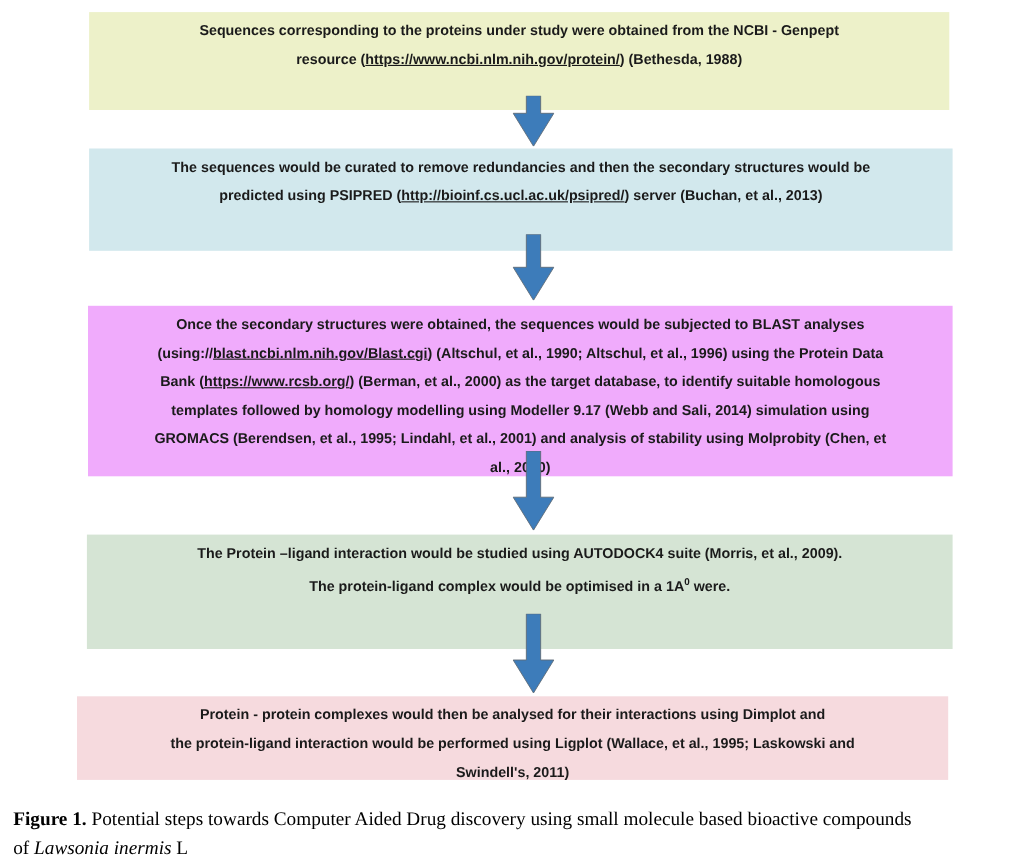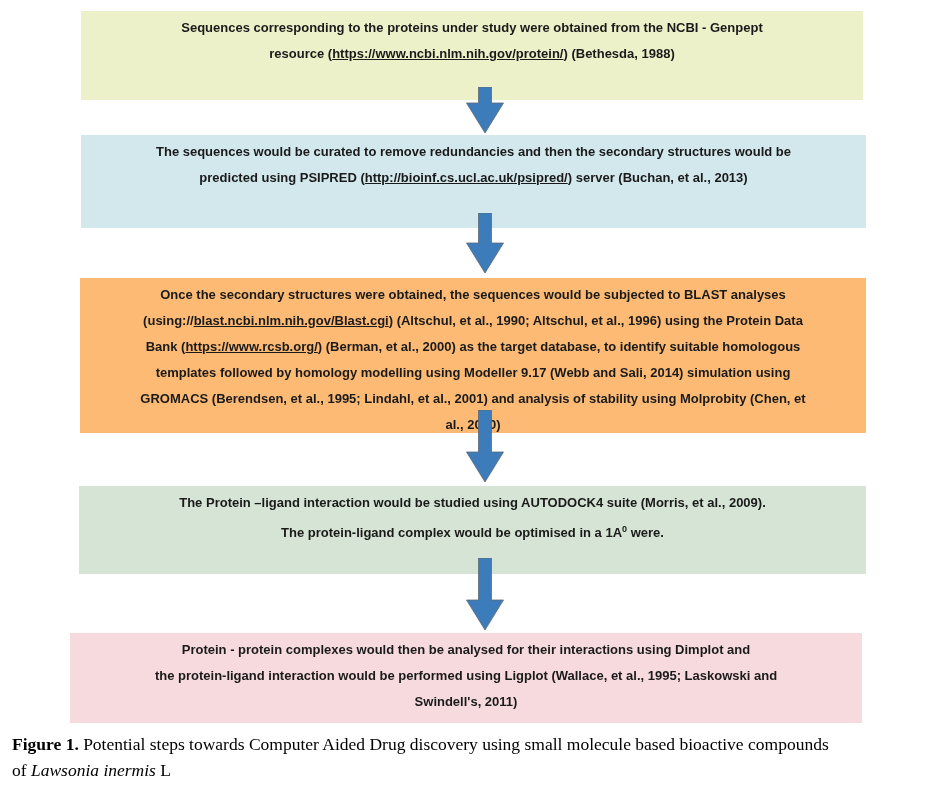--- a/index.html
+++ b/index.html
@@ -69,47 +69,47 @@
     <div class="box-text">
         <div class="tline"><span>The sequences would be curated to remove redundancies and then the secondary structures would be</span></div>
         <div class="tline"><span>predicted using PSIPRED (</span><span class="u">http://bioinf.cs.ucl.ac.uk/psipred/</span><span>) server (Buchan, et al., 2013)</span></div>
       </div>
   </div>
 
   <svg class="arrow" style="left:466px; top:213px;" width="38" height="60" viewBox="0 0 38 60">
     <polygon points="12.5,0 25.5,0 25.5,30 37.5,30 19,60 0.5,30 12.5,30" stroke-width="0.8" fill="#3d7cba" stroke="#5d6a75"></polygon>
   </svg>
 
-  <div class="box" style="left: 80px; top: 278px; width: 786px; height: 155px; background-color: #fdba74;">
+  <div class="box" style="left: 80px; top: 278px; width: 786px; height: 155px; background-color: #f0abfc;">
     <div class="box-text">
         <div class="tline"><span>Once the secondary structures were obtained, the sequences would be subjected to BLAST analyses</span></div>
         <div class="tline"><span>(using://</span><span class="u">blast.ncbi.nlm.nih.gov/Blast.cgi</span><span>) (Altschul, et al., 1990; Altschul, et al., 1996) using the Protein Data</span></div>
         <div class="tline"><span>Bank (</span><span class="u">https://www.rcsb.org/</span><span>) (Berman, et al., 2000) as the target database, to identify suitable homologous</span></div>
         <div class="tline"><span>templates followed by homology modelling using Modeller 9.17 (Webb and Sali, 2014) simulation using</span></div>
         <div class="tline"><span>GROMACS (Berendsen, et al., 1995; Lindahl, et al., 2001) and analysis of stability using Molprobity (Chen, et</span></div>
         <div class="tline"><span>al., 2010)</span></div>
       </div>
   </div>
 
   <svg class="arrow" style="left:466px; top:410px;" width="38" height="72" viewBox="0 0 38 72">
     <polygon points="12.5,0 25.5,0 25.5,42 37.5,42 19,72 0.5,42 12.5,42" stroke-width="0.8" fill="#3d7cba" stroke="#5d6a75"></polygon>
   </svg>
 
-  <div class="box" style="left: 79px; top: 486px; width: 787px; height: 88px; background-color: rgb(213, 228, 212);">
+  <div class="box" style="left: 79px; top: 486px; width: 787px; height: 104px; background-color: rgb(213, 228, 212);">
     <div class="box-text">
         <div class="tline"><span>The Protein –ligand interaction would be studied using AUTODOCK4 suite (Morris, et al., 2009).</span></div>
         <div class="tline"><span>The protein-ligand complex would be optimised in a 1A</span><sup>0</sup><span> were.</span></div>
       </div>
   </div>
 
   <svg class="arrow" style="left:466px; top:558px;" width="38" height="72" viewBox="0 0 38 72">
     <polygon points="12.5,0 25.5,0 25.5,42 37.5,42 19,72 0.5,42 12.5,42" stroke-width="0.8" fill="#3d7cba" stroke="#5d6a75"></polygon>
   </svg>
 
-  <div class="box" style="left: 70px; top: 633px; width: 792px; height: 90px; background-color: rgb(246, 218, 222);">
+  <div class="box" style="left: 70px; top: 633px; width: 792px; height: 76px; background-color: rgb(246, 218, 222);">
     <div class="box-text">
         <div class="tline"><span>Protein - protein complexes would then be analysed for their interactions using Dimplot and</span></div>
         <div class="tline"><span>the protein-ligand interaction would be performed using Ligplot (Wallace, et al., 1995; Laskowski and</span></div>
         <div class="tline"><span>Swindell's, 2011)</span></div>
       </div>
   </div>
 
   <div class="caption">
       <div class="tline"><span class="b">Figure 1.</span><span> Potential steps towards Computer Aided Drug discovery using small molecule based bioactive compounds</span></div>
       <div class="tline"><span>of </span><span class="i">Lawsonia inermis</span><span> L</span></div>

